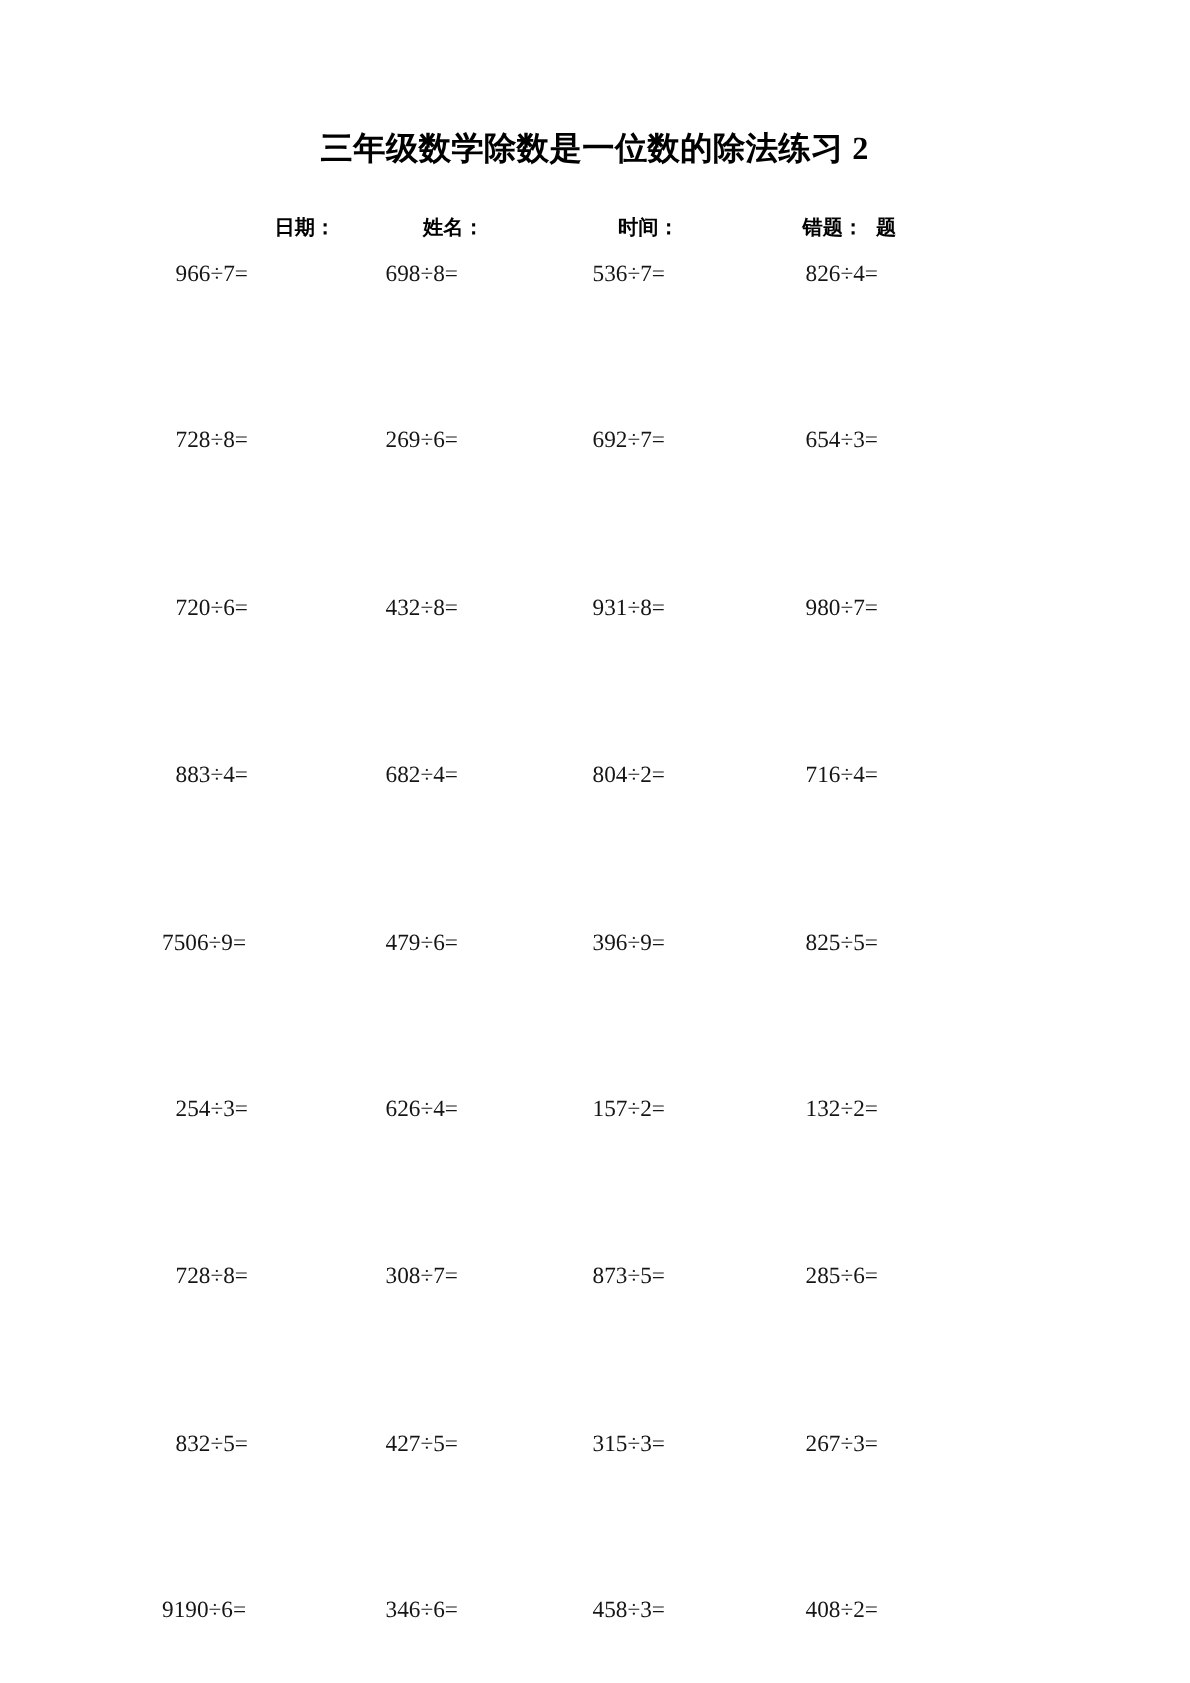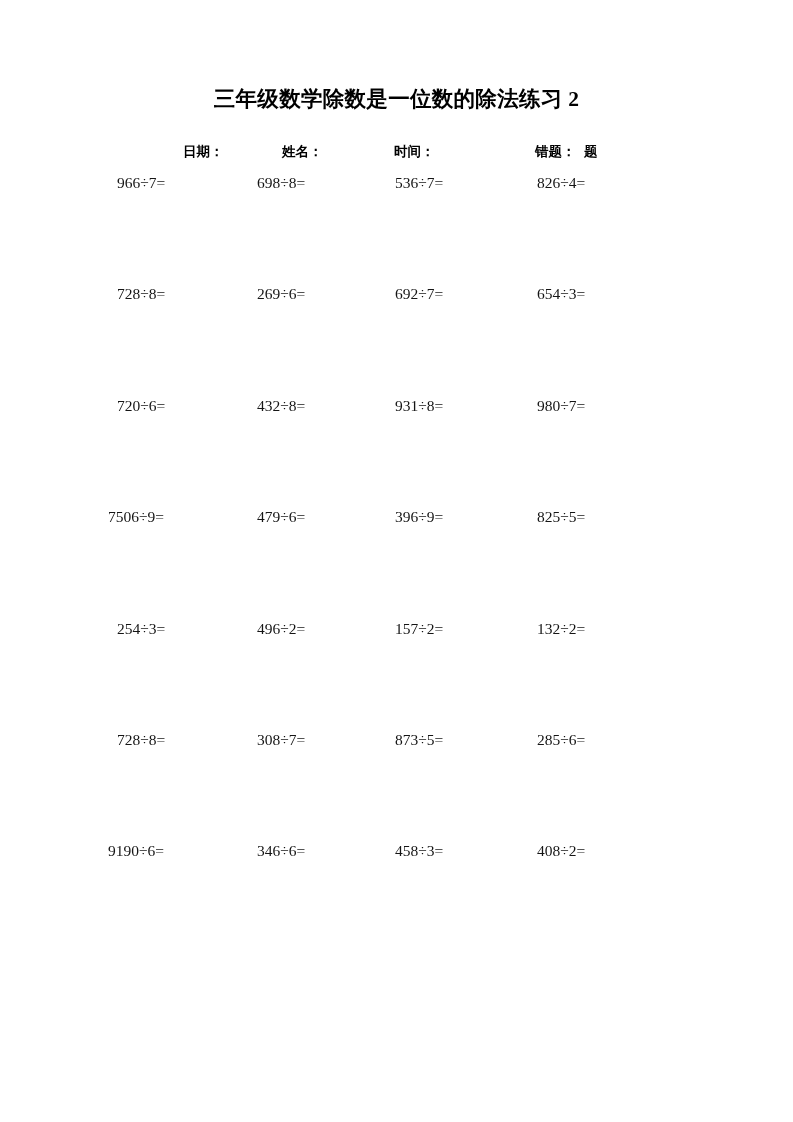--- a/index.html
+++ b/index.html
@@ -54,21 +54,21 @@
   .info-item {
     position: absolute;
     top: 0;
     white-space: nowrap;
     font-family: "Liberation Serif", "DejaVu Serif", serif;
     font-weight: bold;
     margin-top: 28px;
   }
   .info-date  { left: 183px; }
   .info-name  { left: 282px; }
-  .info-time  { left: 394px; }
+  .info-time  { left: 412px; }
   .info-wrong { left: 535px; }
   .info-unit  { left: 584px; }
 
   
   .problem-grid {
     position: absolute;
     left: 0;
     top: 144px;
     width: 793px;
   }
@@ -123,36 +123,48 @@
         <span class="problem-cell c2">692÷7=</span>
         <span class="problem-cell c3">654÷3=</span>
       </div>
       <div class="problem-row">
         <span class="problem-cell c0">720÷6=</span>
         <span class="problem-cell c1">432÷8=</span>
         <span class="problem-cell c2">931÷8=</span>
         <span class="problem-cell c3">980÷7=</span>
       </div>
       <div class="problem-row">
+        <span class="problem-cell c0">883÷4=</span>
+        <span class="problem-cell c1">682÷4=</span>
+        <span class="problem-cell c2">804÷2=</span>
+        <span class="problem-cell c3">716÷4=</span>
+      </div>
+      <div class="problem-row">
         <span class="problem-cell c0 wide">7506÷9=</span>
         <span class="problem-cell c1">479÷6=</span>
         <span class="problem-cell c2">396÷9=</span>
         <span class="problem-cell c3">825÷5=</span>
       </div>
       <div class="problem-row">
         <span class="problem-cell c0">254÷3=</span>
-        <span class="problem-cell c1">496÷2=</span>
+        <span class="problem-cell c1">626÷4=</span>
         <span class="problem-cell c2">157÷2=</span>
         <span class="problem-cell c3">132÷2=</span>
       </div>
       <div class="problem-row">
         <span class="problem-cell c0">728÷8=</span>
         <span class="problem-cell c1">308÷7=</span>
         <span class="problem-cell c2">873÷5=</span>
         <span class="problem-cell c3">285÷6=</span>
+      </div>
+      <div class="problem-row">
+        <span class="problem-cell c0">832÷5=</span>
+        <span class="problem-cell c1">427÷5=</span>
+        <span class="problem-cell c2">315÷3=</span>
+        <span class="problem-cell c3">267÷3=</span>
       </div>
       <div class="problem-row">
         <span class="problem-cell c0 wide">9190÷6=</span>
         <span class="problem-cell c1">346÷6=</span>
         <span class="problem-cell c2">458÷3=</span>
         <span class="problem-cell c3">408÷2=</span>
       </div>
     </div>
 
 </div>

